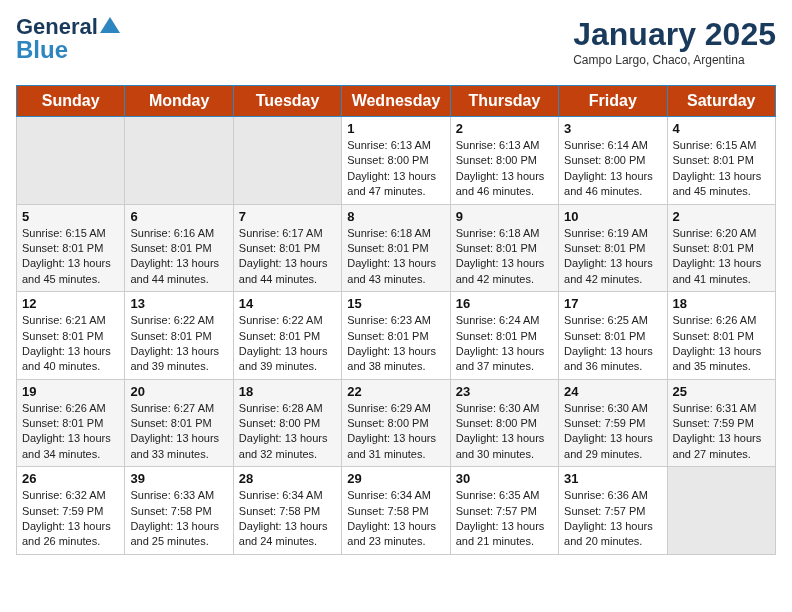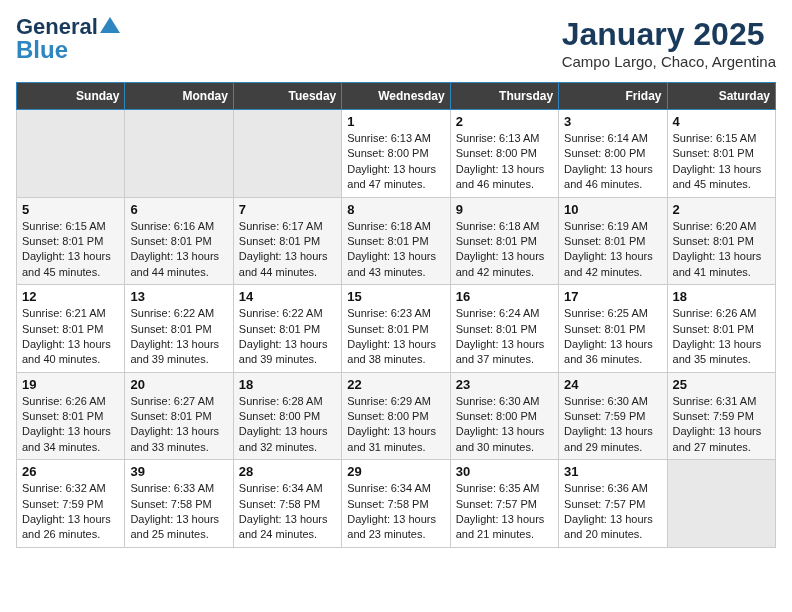--- a/index.html
+++ b/index.html
@@ -7,21 +7,21 @@
       font-family: Arial, sans-serif;
       background: #fff;
       width: 792px;
       min-height: 612px;
       padding: 16px;
     }
     .header {
       display: flex;
       justify-content: space-between;
       align-items: flex-start;
-      margin-bottom: 12px;
+      margin-bottom: 18px;
     }
     .logo {
       display: flex;
       flex-direction: column;
       align-items: flex-start;
     }
     .logo-text {
       font-size: 22px;
       font-weight: bold;
       color: #1a3a5c;
@@ -29,35 +29,35 @@
     }
     .title-block {
       text-align: left;
     }
     .title-block h1 {
       font-size: 32px;
       font-weight: bold;
       color: #1a3a5c;
     }
     .title-block h2 {
-      font-size: 15px;
+      font-size: 12px;
       font-weight: normal;
       color: #333;
     }
     table {
       width: 100%;
       border-collapse: collapse;
       font-size: 11px;
     }
     thead tr th {
-      background: #404040;
+      background: #c2410c;
       color: #fff;
-      text-align: right;
+      text-align: center;
       padding: 6px 5px;
-      font-size: 12px;
+      font-size: 16px;
       border: 1px solid #2e86c1;
     }
     tbody tr td {
       border: 1px solid #ccc;
       vertical-align: top;
       padding: 4px 5px;
       height: 85px;
       width: 108px;
     }
     tbody tr:nth-child(odd) td {

